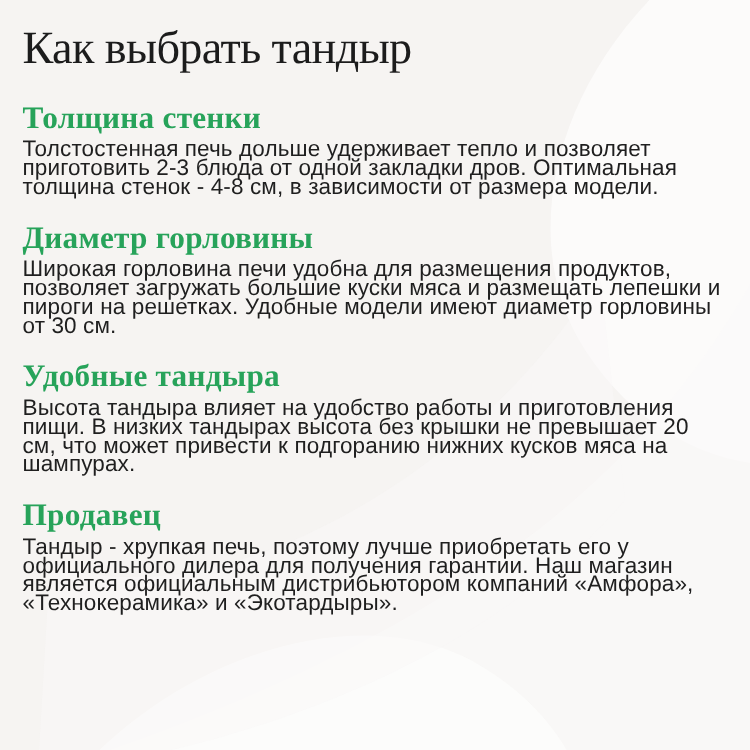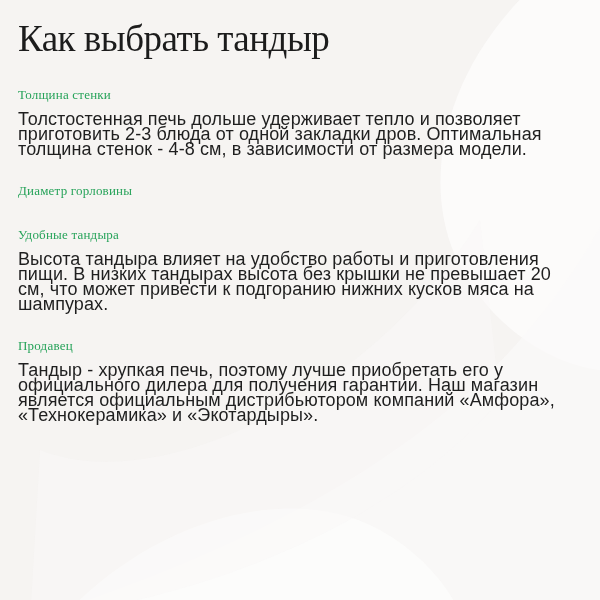--- a/index.html
+++ b/index.html
@@ -62,22 +62,22 @@
     display:block;
     width:2.6px;height:9px;
     background:var(--logo-accent);
     border-radius:1px;
     transform:rotate(27deg);
   }
   .logo .sprout i.b1{left:2px;top:0;}
   .logo .sprout i.b2{left:8px;top:0;}
   .section h2{
     font-family:"Liberation Serif","DejaVu Serif",serif;
-    font-weight:400;
-    font-size:13px;
+    font-weight:700;
+    font-size:25px;
     line-height:20px;
     letter-spacing:0.2px;
     color:var(--accent);
     margin:24px 0 7px 0;
   }
   .section:first-of-type h2{margin-top:26px;}
   .section p{
     margin:0;
     font-size:18px;
     line-height:15px;
@@ -102,20 +102,21 @@
     <h1 class="page-title">Как выбрать тандыр</h1>
   </header>
 
   <section class="section">
     <h2>Толщина стенки</h2>
     <p>Толстостенная печь дольше удерживает тепло и позволяет приготовить 2-3 блюда от одной закладки дров. Оптимальная толщина стенок - 4-8 см, в зависимости от размера модели.</p>
   </section>
 
   <section class="section">
     <h2>Диаметр горловины</h2>
+    <p>Широкая горловина печи удобна для размещения продуктов, позволяет загружать большие куски мяса и размещать лепешки и пироги на решетках. Удобные модели имеют диаметр горловины от 30 см.</p>
   </section>
 
   <section class="section">
     <h2>Удобные тандыра</h2>
     <p>Высота тандыра влияет на удобство работы и приготовления пищи. В низких тандырах высота без крышки не превышает 20 см, что может привести к подгоранию нижних кусков мяса на шампурах.</p>
   </section>
 
 
 
   <section class="section">

